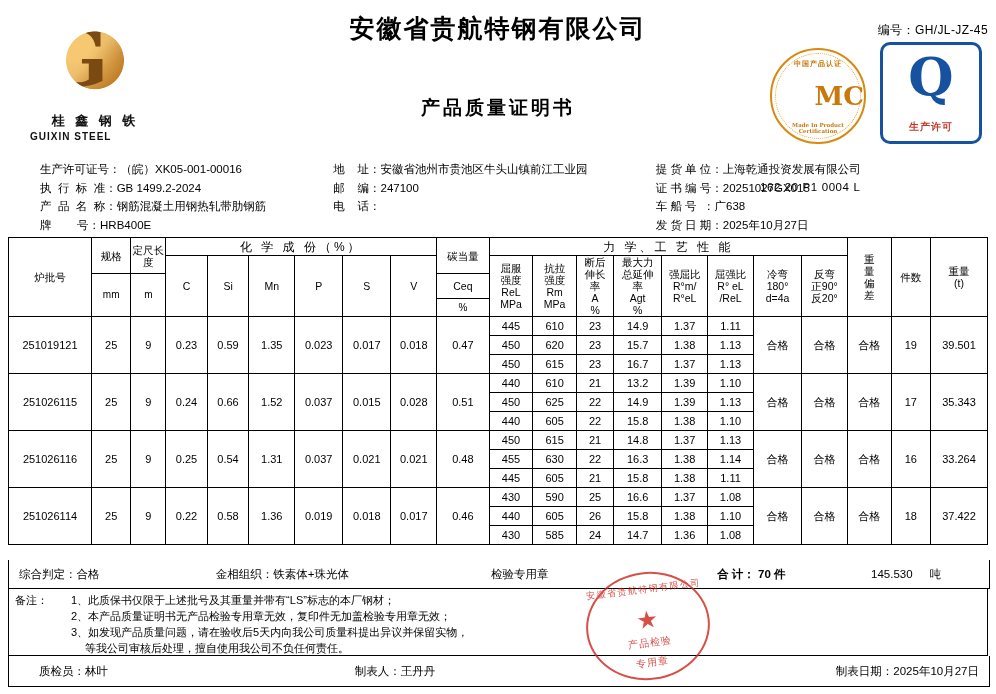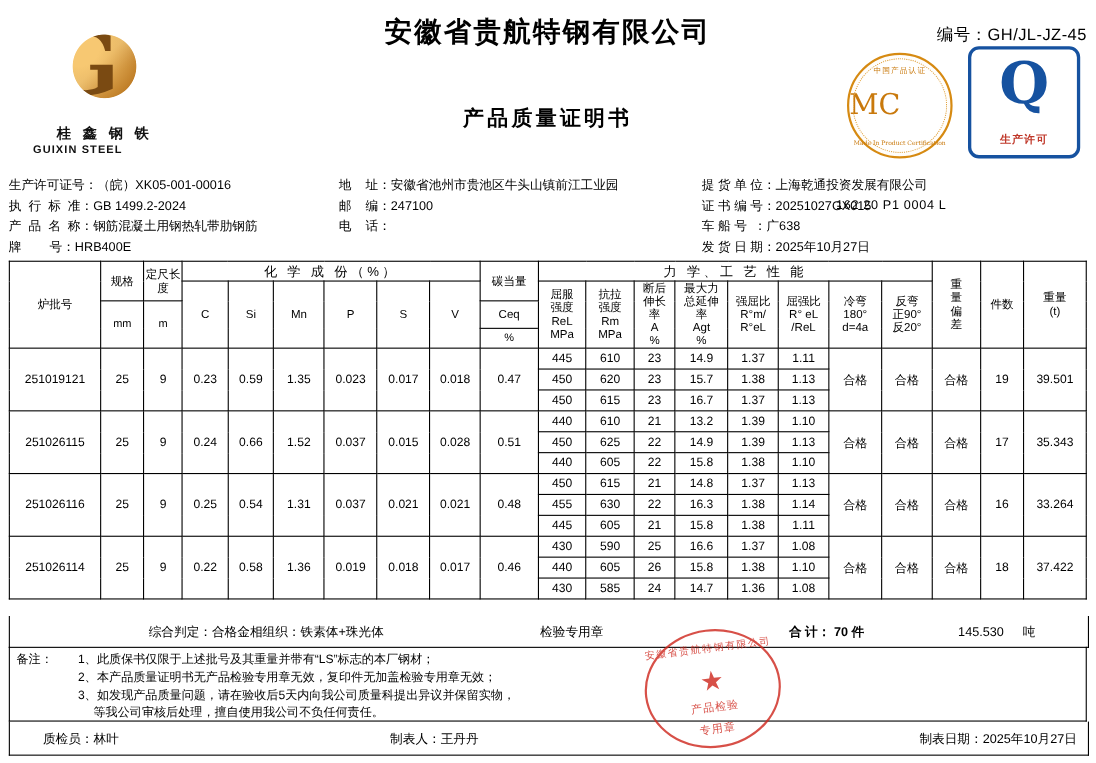--- a/index.html
+++ b/index.html
@@ -4,21 +4,21 @@
 <style>
   html,body{margin:0;padding:0;}
   body{
     width:996px;height:694px;background:#ffffff;
     font-family:"Liberation Sans","DejaVu Sans",sans-serif;
     color:#000;font-size:11px;position:relative;overflow:hidden;
   }
   .page{position:relative;width:996px;height:694px;}
 
   
-  .doc-no{position:absolute;right:8px;top:22px;font-size:15px;letter-spacing:.4px;}
+  .doc-no{position:absolute;right:8px;top:22px;font-size:12px;letter-spacing:.4px;}
   .company-title{
     position:absolute;left:0;right:0;top:12px;text-align:center;
     font-size:25px;font-weight:bold;letter-spacing:2px;
     font-family:"DejaVu Sans","Liberation Sans",sans-serif;
   }
   .doc-subtitle{
     position:absolute;left:0;right:0;top:95px;text-align:center;
     font-size:19px;font-weight:bold;letter-spacing:3px;
     font-family:"DejaVu Sans","Liberation Sans",sans-serif;
   }
@@ -41,22 +41,22 @@
     text-align:center;font-size:13px;font-weight:bold;letter-spacing:3px;
     margin-top:2px;font-family:"DejaVu Sans",sans-serif;color:#111;
   }
   .logo-text-en{
     text-align:left;font-size:10px;font-weight:bold;letter-spacing:1px;
     margin-top:1px;color:#111;
   }
   .seal-mc{
     position:absolute;left:770px;top:48px;width:92px;height:92px;border-radius:50%;
     border:2px solid #d68a12;color:#c9790c;
-    display:flex;align-items:center;justify-content:flex-start;
-    font-size:26px;font-weight:normal;font-family:"DejaVu Serif",serif;
+    display:flex;align-items:center;justify-content:flex-end;
+    font-size:26px;font-weight:bold;font-family:"DejaVu Serif",serif;
     background:radial-gradient(circle,#fff 60%,#fff8ee 100%);
   }
   .seal-mc .ring-text{
     position:absolute;inset:3px;border-radius:50%;border:1px dotted #e0a13c;
   }
   .seal-mc .top-cn{
     position:absolute;top:9px;left:0;right:0;text-align:center;font-size:7px;color:#c9790c;letter-spacing:1px;
   }
   .seal-mc .bot-en{
     position:absolute;bottom:8px;left:0;right:0;text-align:center;font-size:5.5px;color:#c9790c;
@@ -69,21 +69,21 @@
     position:absolute;left:0;right:0;top:6px;text-align:center;
     font-size:52px;line-height:52px;font-weight:bold;color:#1652a0;font-family:"DejaVu Serif",serif;
   }
   .seal-q .qlabel{
     position:absolute;left:0;right:0;bottom:7px;text-align:center;font-size:10px;font-weight:bold;color:#c0392b;letter-spacing:1px;
   }
   .cert-code{position:absolute;left:760px;top:145px;font-size:11.5px;letter-spacing:.6px;margin-top:36px;}
 
   
   .info{position:absolute;left:8px;top:160px;width:980px;font-size:11.5px;line-height:18.5px;}
-  .info-row{display:flex;}
+  .info-row{display:flex;margin-left:32px;}
   .info-col{display:flex;}
   .col-a{width:300px;}
   .col-b{width:330px;}
   .col-c{width:340px;}
   .lbl{white-space:pre;}
   .val{}
 
   
   table.main{
     position:absolute;left:8px;top:237px;width:980px;border-collapse:collapse;
@@ -97,21 +97,21 @@
   .unit{font-size:10px;}
   .rowh{height:18px;}
   td.data{height:18px;font-size:11px;}
 
   
   .foot1{
     position:absolute;left:8px;top:560px;width:980px;height:28px;
     border:1px solid #000;border-top:none;font-size:11.5px;
     display:flex;align-items:center;
   }
-  .foot1 .c1{width:200px;padding-left:10px;text-align:right;}
+  .foot1 .c1{width:200px;padding-left:10px;}
   .foot1 .c2{width:280px;}
   .foot1 .c3{width:230px;}
   .foot1 .c4{width:130px;text-align:left;font-weight:bold;}
   .foot1 .c5{width:120px;text-align:left;padding-left:26px;}
   .notes{
     position:absolute;left:8px;top:588px;width:980px;height:68px;
     border:1px solid #000;border-top:none;font-size:11px;line-height:16px;
     padding:4px 6px 12px 6px;box-sizing:border-box;
   }
   .notes .t{display:flex;}

